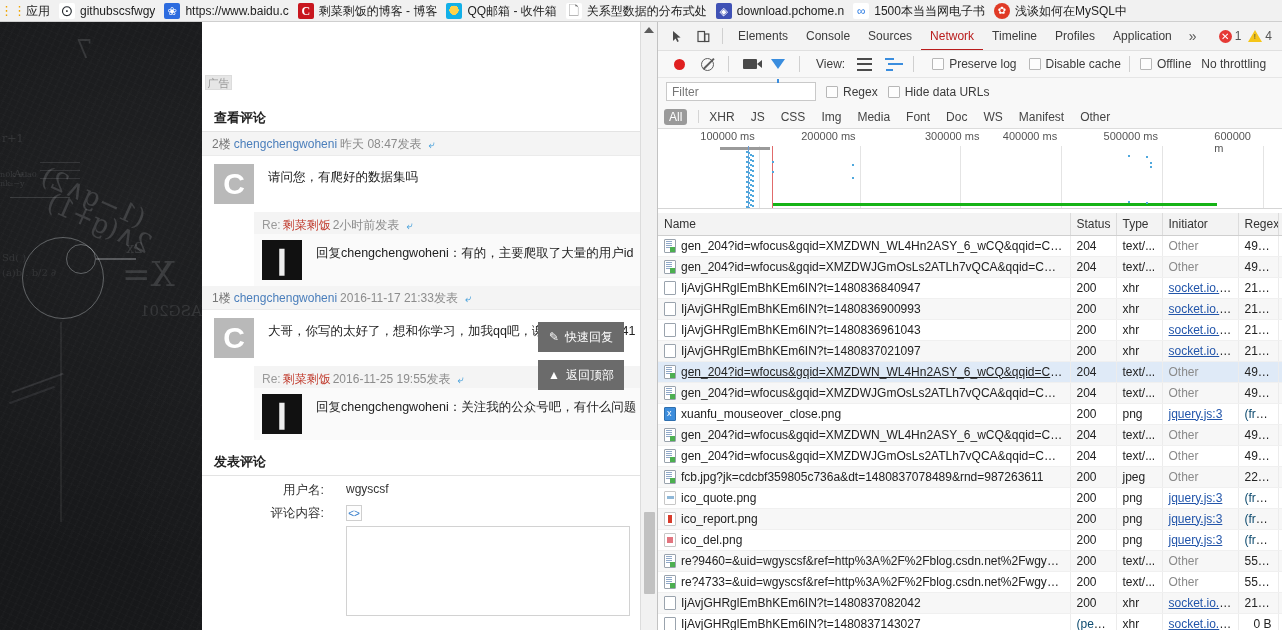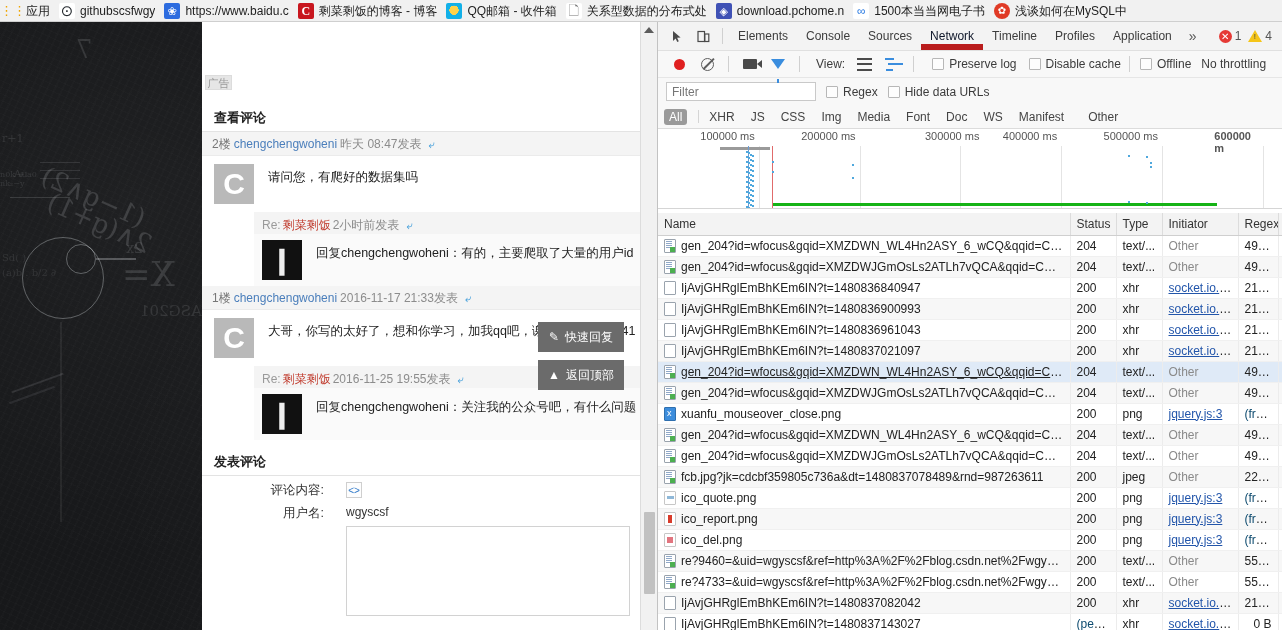--- a/index.html
+++ b/index.html
@@ -200,21 +200,21 @@
     width: 26px; height: 24px;
     display: flex; align-items: center; justify-content: center;
     color: #5a5a5a; font-size: 13px; cursor: pointer;
   }
   .dt-sep { width: 1px; height: 16px; background: #d0d0d0; margin: 0 6px; }
   .dt-tabs { display: flex; align-items: center; height: 28px; }
   .dt-tab {
     padding: 0 9px; height: 28px; line-height: 28px;
     color: #3c3c3c; cursor: pointer; font-size: 12px; white-space: nowrap;
   }
-  .dt-tab.active { color: #0f172a; border-bottom: 6px solid #b91c1c; text-align: center; }
+  .dt-tab.active { color: #b91c1c; border-bottom: 1px solid #b91c1c; text-align: center; }
   .dt-more { padding: 0 8px; color: #555; font-size: 14px; cursor: pointer; }
   .dt-badges { margin-left: auto; display: flex; align-items: center; padding-right: 6px; gap: 3px; font-size: 12px; }
   .badge-err { width: 13px; height: 13px; border-radius: 50%; background: #e53935; color: #fff; font-size: 10px; display: flex; align-items: center; justify-content: center; }
   .badge-warn { width: 0; height: 0; border-left: 7px solid transparent; border-right: 7px solid transparent; border-bottom: 12px solid #f5c518; position: relative; }
   .badge-warn::after { content: "!"; position: absolute; left: -1.5px; top: 2px; font-size: 8px; color: #444; }
   .badge-count { color: #555; margin-right: 4px; }
 
   .dt-controls {
     height: 27px; display: flex; align-items: center;
     border-bottom: 1px solid #e6e6e6;
@@ -428,28 +428,28 @@
         </div>
         <div class="sub-body">
           <div class="avatar dark">❙</div>
           <div class="cmt-text">回复chengchengwoheni：关注我的公众号吧，有什么问题</div>
         </div>
       </div>
     </div>
 
     <div class="section-title" style="margin-top:8px;">发表评论</div>
     <div class="form-row">
+      <span class="form-label">用户名:</span>
+      <span class="form-val">wgyscsf</span>
+    </div>
+    <div class="form-row">
       <span class="form-label">评论内容:</span>
       <span class="form-val" style="padding-left:22px;">
         <span class="editor-ico">&lt;&gt;</span>
       </span>
-    </div>
-    <div class="form-row">
-      <span class="form-label">用户名:</span>
-      <span class="form-val">wgyscsf</span>
     </div>
     <div class="editor-box"></div>
 
     <div class="float-btns">
       <div class="float-btn">
         <span>✎</span>
         <span>快速回复</span>
       </div>
       <div class="float-btn">
         <span>▲</span>
@@ -559,37 +559,37 @@
         <span class="type-pill active" style="margin-right: 6px;">All</span>
         <span class="type-div"></span>
         <span class="type-pill" style="margin-right: 6px;">XHR</span>
         <span class="type-pill" style="margin-right: 6px;">JS</span>
         <span class="type-pill" style="margin-right: 6px;">CSS</span>
         <span class="type-pill" style="margin-right: 6px;">Img</span>
         <span class="type-pill" style="margin-right: 6px;">Media</span>
         <span class="type-pill" style="margin-right: 6px;">Font</span>
         <span class="type-pill" style="margin-right: 6px;">Doc</span>
         <span class="type-pill" style="margin-right: 6px;">WS</span>
-        <span class="type-pill" style="margin-right: 14px;">Manifest</span>
+        <span class="type-pill" style="margin-right: 6px;">Manifest</span>
         <span class="type-pill" style="margin-right: 6px;">Other</span>
       </div>
 
     <div class="dt-overview" id="overview">
         <div class="ov-grid" style="left: 100.806px;"></div>
         <div class="ov-tick" style="left: 100.806px;">100000 ms</div>
         <div class="ov-grid" style="left: 201.613px;"></div>
         <div class="ov-tick" style="left: 201.613px;">200000 ms</div>
         <div class="ov-grid" style="left: 302.419px;"></div>
         <div class="ov-tick" style="left: 302.419px; margin-left: 23px;">300000 ms</div>
         <div class="ov-grid" style="left: 403.226px;"></div>
         <div class="ov-tick" style="left: 403.226px;">400000 ms</div>
         <div class="ov-grid" style="left: 504.032px;"></div>
         <div class="ov-tick" style="left: 504.032px;">500000 ms</div>
         <div class="ov-grid" style="left: 604.839px;"></div>
-        <div class="ov-tick" style="left: 597px; font-weight: bold;">600000 m</div>
+        <div class="ov-tick" style="left: 597px;">600000 m</div>
         <div class="ov-sel-bar" style="left: 62px; top: 18px; width: 50px;"></div>
         <div class="ov-sel-left" style="left: 90px;"></div>
         <div class="ov-sel-right" style="left: 114px;"></div>
         <div class="ov-green" style="left: 115px; top: 74px; width: 444px;"></div>
         <div class="ov-dot" style="left: 88px; top: 22px;"></div>
         <div class="ov-dot" style="left: 90px; top: 23.25px;"></div>
         <div class="ov-dot" style="left: 92px; top: 24.5px;"></div>
         <div class="ov-dot" style="left: 94px; top: 25.75px;"></div>
         <div class="ov-dot" style="left: 88px; top: 27px;"></div>
         <div class="ov-dot" style="left: 90px; top: 28.25px;"></div>

